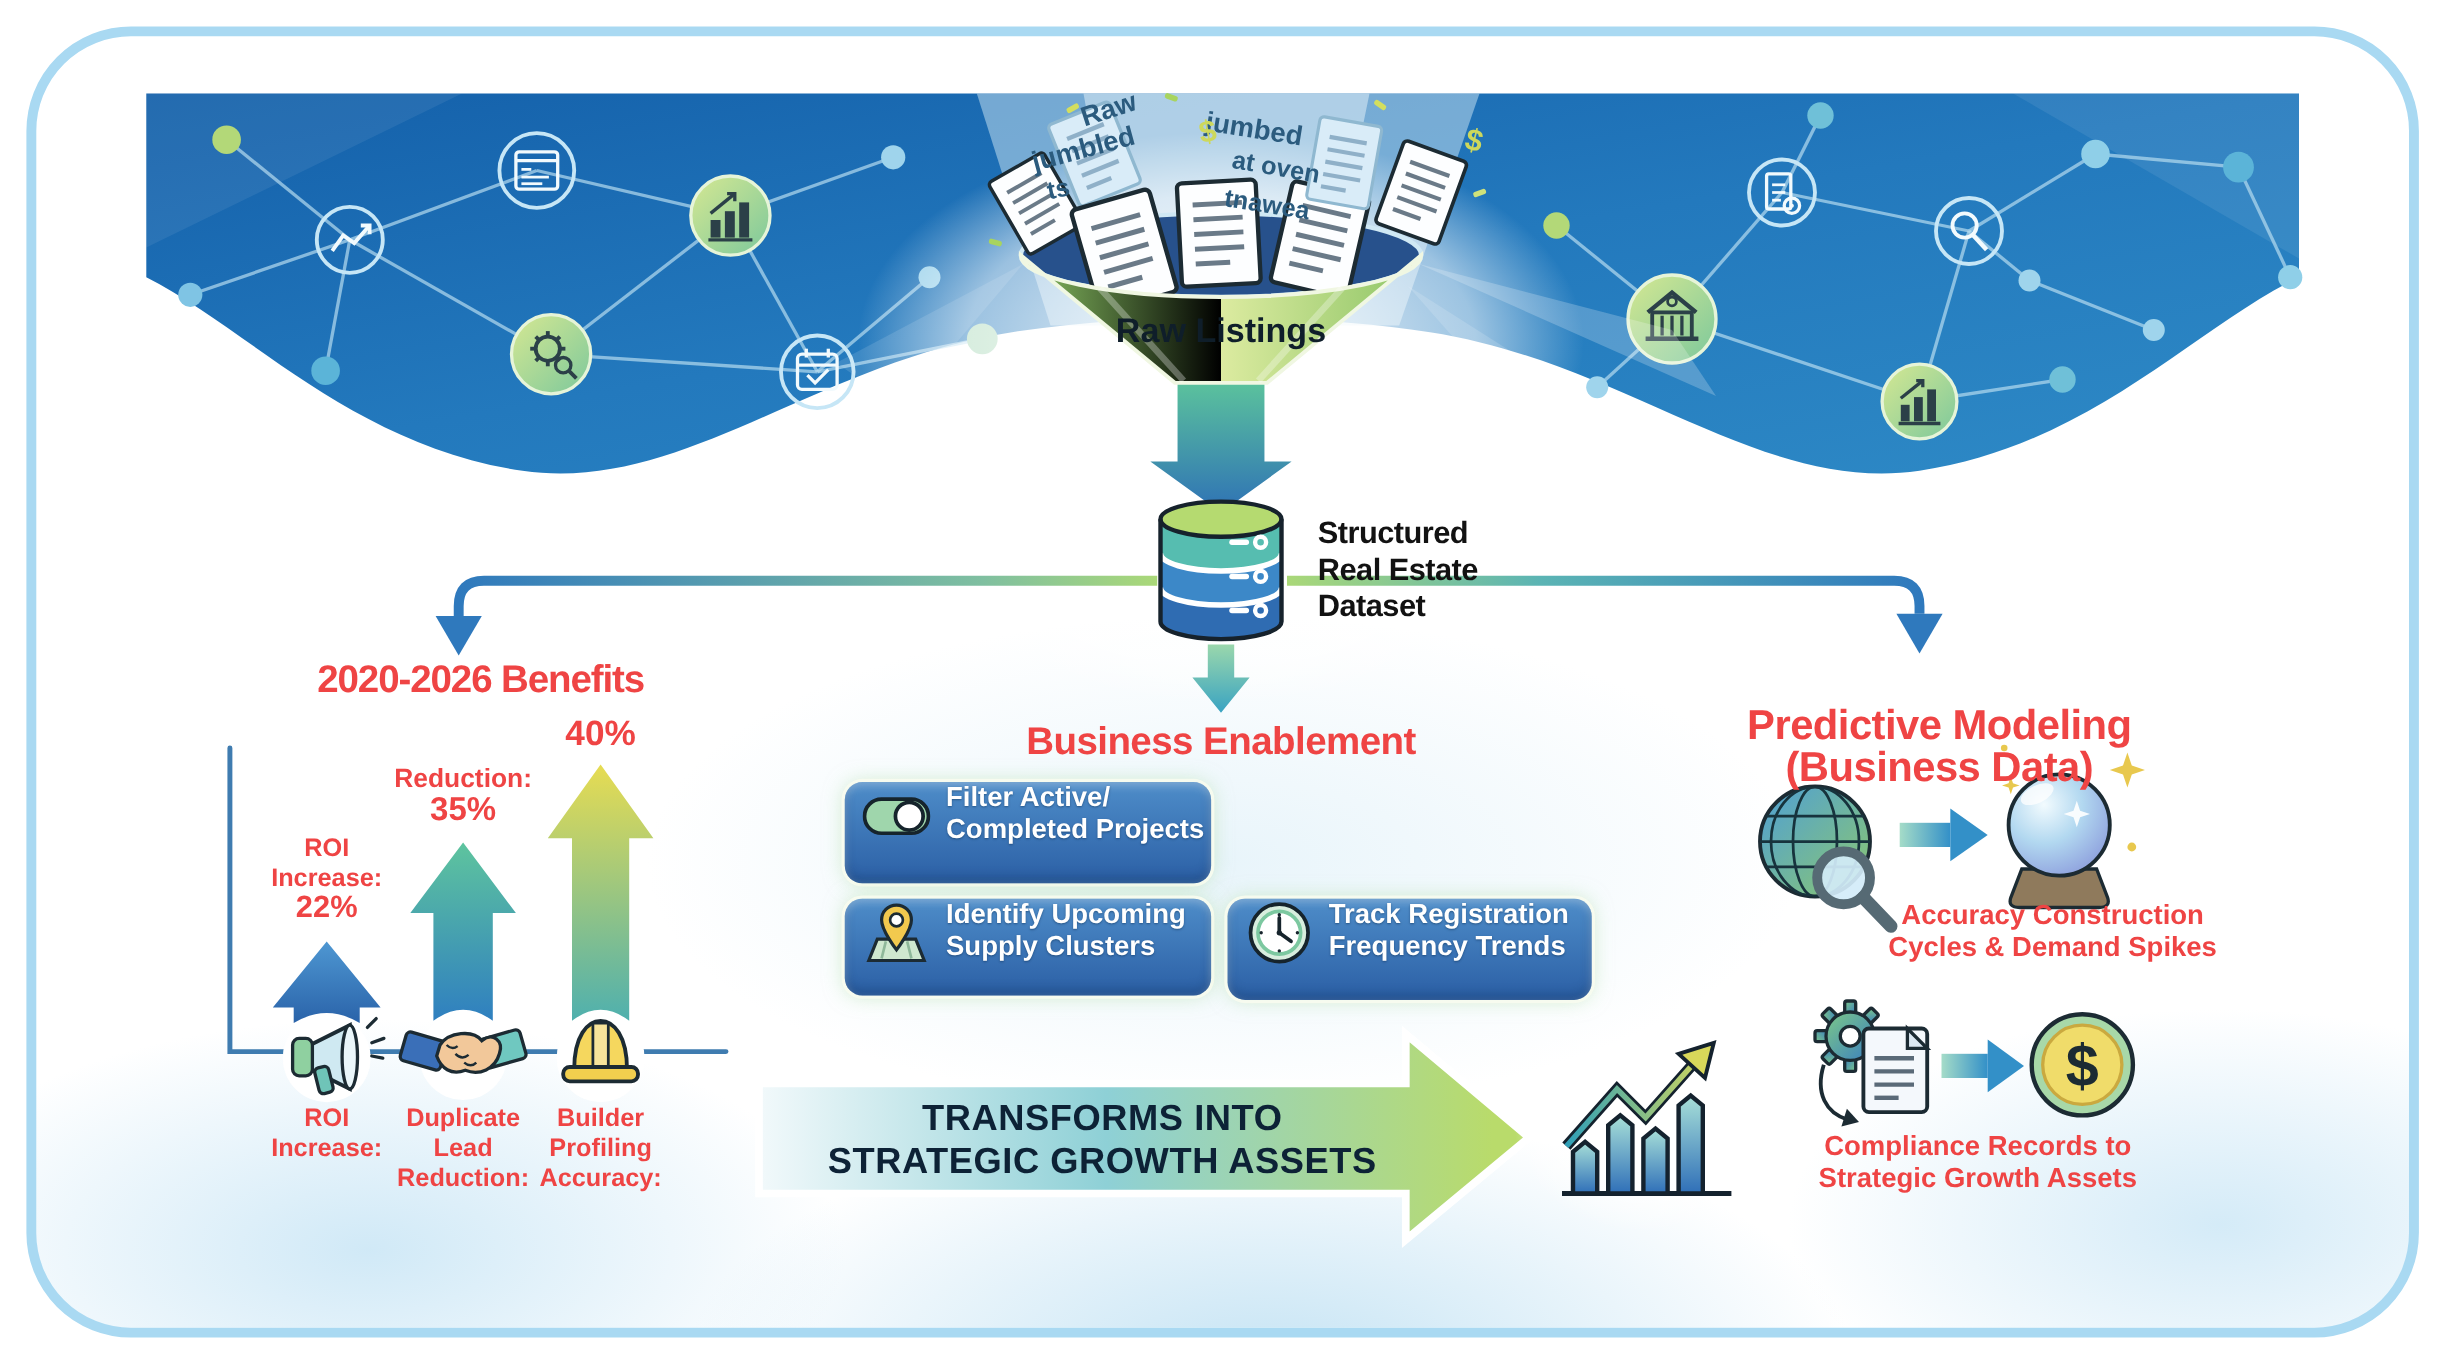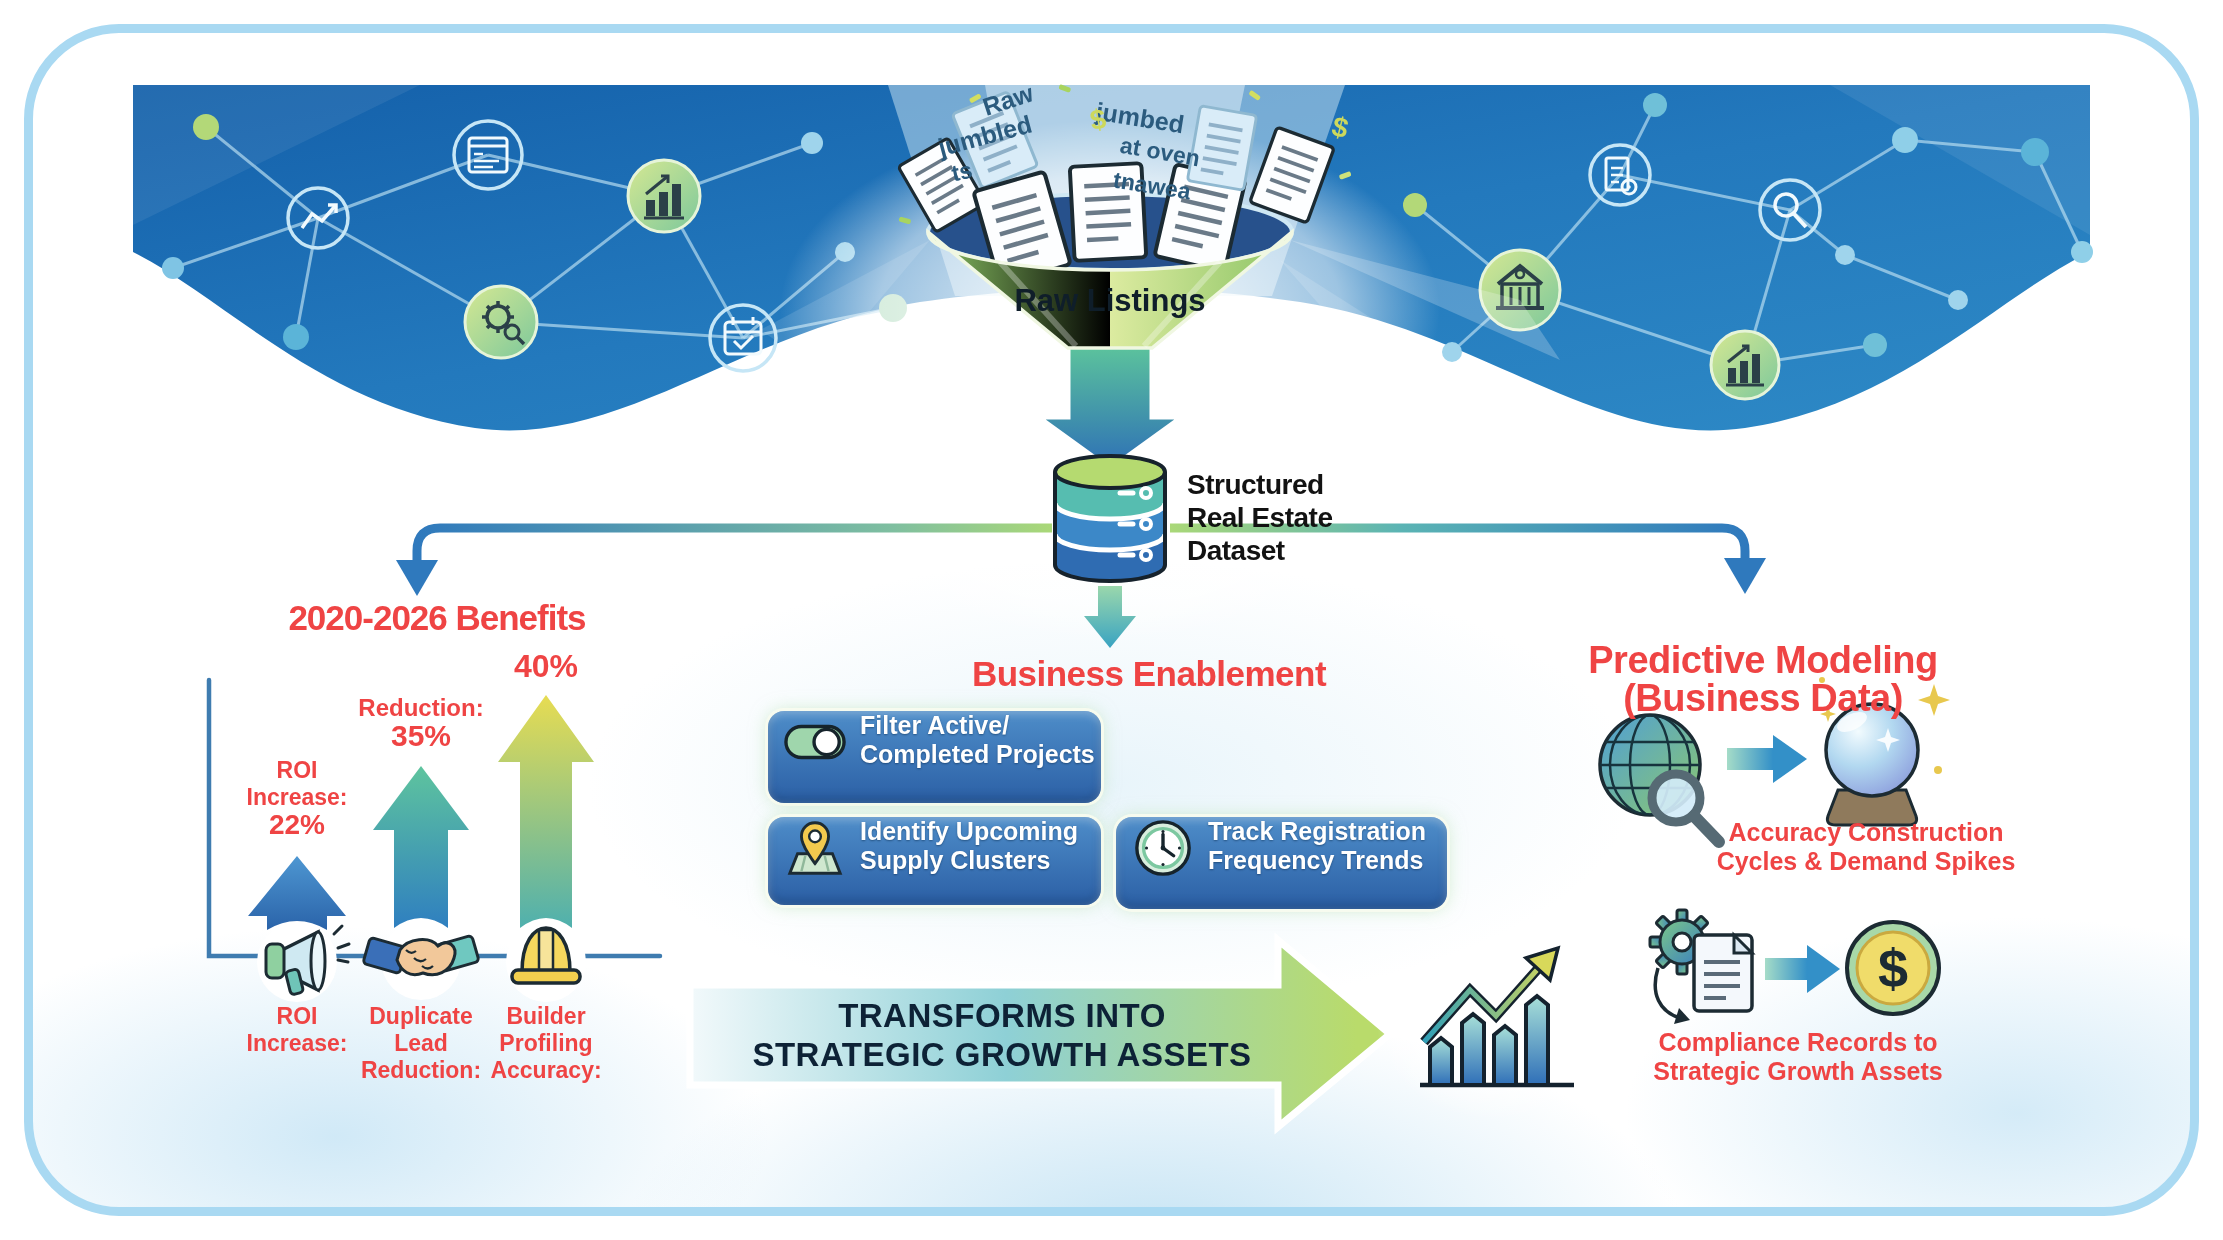--- a/index.html
+++ b/index.html
@@ -7,21 +7,21 @@
   .canvas{position:relative;width:2223px;height:1240px;overflow:hidden;background:#fff;}
   .frame{position:absolute;left:24px;top:24px;right:24px;bottom:24px;border:9px solid #a9d9f2;border-radius:95px;
     background:
       radial-gradient(ellipse 620px 300px at 14% 94%, rgba(170,215,240,.55), rgba(170,215,240,0) 70%),
       radial-gradient(ellipse 760px 330px at 52% 103%, rgba(150,205,235,.55), rgba(150,205,235,0) 70%),
       radial-gradient(ellipse 560px 280px at 92% 92%, rgba(170,215,240,.5), rgba(170,215,240,0) 70%),
       radial-gradient(ellipse 700px 300px at 50% 64%, rgba(190,225,242,.35), rgba(190,225,242,0) 75%),
       #ffffff;}
   svg.layer{position:absolute;left:0;top:0;}
   .t{position:absolute;transform:translateX(-50%);text-align:center;color:#ef4444;font-weight:800;white-space:nowrap;}
-  .tl{position:absolute;text-align:left;color:#121212;font-weight:800;white-space:nowrap;}
+  .tl{position:absolute;text-align:left;color:#121212;font-weight:800;white-space:nowrap;margin-left:11px;}
   .scat{position:absolute;transform:translate(-50%,-50%) rotate(var(--r));color:#2b5b7e;font-weight:700;white-space:nowrap;}
   .biz-btn{position:absolute;display:flex;align-items:flex-start;gap:14px;padding-left:16px;box-sizing:border-box;
     background:linear-gradient(180deg,#4e8dc9,#2b5fa5);border-radius:16px;color:#fff;
     box-shadow:0 0 0 3px rgba(248,252,240,.9),0 0 18px rgba(170,220,160,.55),inset 0 3px 8px rgba(255,255,255,.3),inset 0 -5px 10px rgba(10,40,80,.28);}
   .biz-text span{display:block;font-size:25px;font-weight:700;line-height:29px;text-shadow:0 1px 2px rgba(0,30,60,.45);}
   .cap span{display:block;}
 </style>
 </head>
 <body>
 
@@ -486,21 +486,21 @@
     <span>Duplicate</span>
       <span>Lead</span>
       <span>Reduction:</span>
   </div>
   <div class="t cap" style="left:546px;top:1003px;font-size:23px;line-height:27px;font-weight:700;">
     <span>Builder</span>
       <span>Profiling</span>
       <span>Accuracy:</span>
   </div>
 
-  <div class="t" style="left:1110px;top:654px;font-size:35px;letter-spacing:-0.5px;margin-left:39px;">Business Enablement</div>
+  <div class="t" style="left:1110px;top:654px;font-size:35px;letter-spacing:-0.5px;">Business Enablement</div>
 
   <div class="biz-btn" style="left:768px;top:711px;width:333px;height:92px;">
     <span>
       <svg width="62" height="62" viewBox="0 0 64 64">
           <r></r>
           <rect x="2" y="16" width="60" height="32" rx="16" fill="#9fd6ac" stroke="#16242c" stroke-width="3.5"></rect>
           <circle cx="44" cy="32" r="13" fill="#ffffff" stroke="#16242c" stroke-width="3.5"></circle>
         </svg>
     </span>
     <span class="biz-text">

